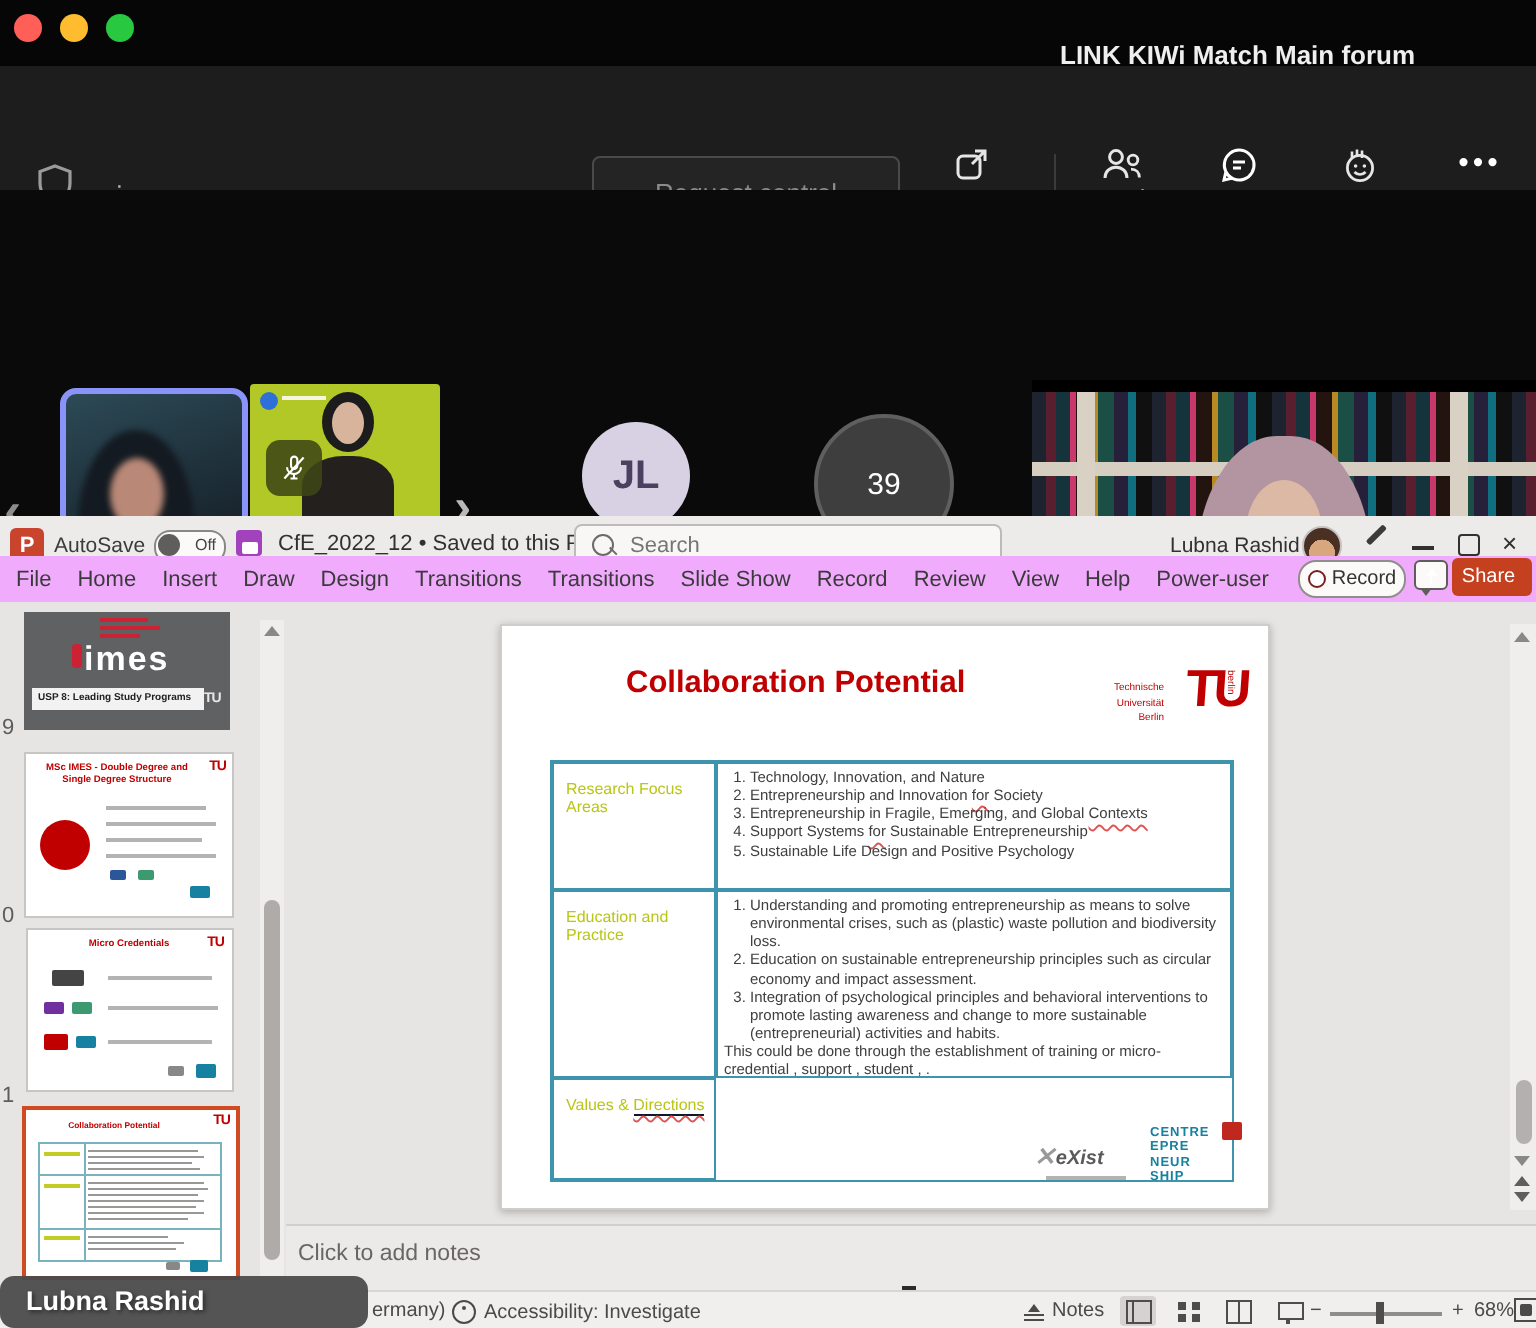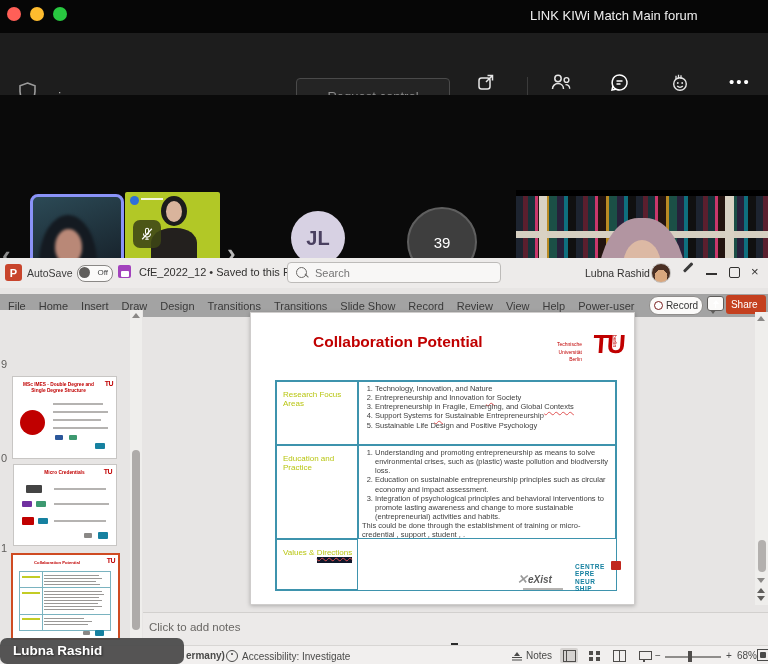--- a/index.html
+++ b/index.html
@@ -4,21 +4,21 @@
 <style>
   html,body{margin:0;padding:0;background:#222;}
   #app{position:relative;width:768px;height:664px;overflow:hidden;
        font-family:"Liberation Sans",sans-serif;background:#0a0a0a;}
   .abs{position:absolute;}
 
   
   .t-titlebar{left:0;top:0;width:768px;height:33px;background:#060606;}
   .tl{position:absolute;top:7px;width:14px;height:14px;border-radius:50%;}
   .tl.r{left:7px;background:#ff5f57;} .tl.y{left:30px;background:#febc2e;} .tl.g{left:53px;background:#28c840;}
-  .t-title{position:absolute;left:530px;top:8px;color:#efefef;font-size:13px;font-weight:400;}
+  .t-title{position:absolute;left:530px;top:20px;color:#efefef;font-size:13px;font-weight:700;}
 
   .t-toolbar{left:0;top:33px;width:768px;height:62px;background:#1d1d1d;}
   .t-timer{position:absolute;left:48px;top:55px;color:#b5b5b5;font-size:12px;letter-spacing:1px;}
   .shield{position:absolute;left:18px;top:49px;}
   .req-btn{position:absolute;left:296px;top:45px;width:152px;height:35px;background:#242424;
            border:1px solid #4a4a4a;border-radius:4px;color:#8c8c8c;font-size:13px;
            display:flex;align-items:center;justify-content:center;}
   .t-tab{position:absolute;top:40px;display:flex;flex-direction:column;align-items:center;gap:3px;color:#e6e6e6;}
   .t-tab .lbl{font-size:11.5px;}
   .tab-popout{left:458px;width:56px;}
@@ -90,21 +90,21 @@
   .mag::after{content:"";position:absolute;left:7px;top:7px;width:5px;height:1.4px;background:#6d6b69;transform:rotate(45deg);}
   .tb-user{position:absolute;left:585px;top:9px;font-size:10.5px;color:#323130;}
   .tb-avatar{position:absolute;left:651px;top:5px;width:18px;height:18px;border-radius:50%;
              background:radial-gradient(circle at 50% 68%,#d9a77e 0 42%,#4a2f23 43%);border:1px solid #c5c3c1;}
   .penicon{position:absolute;left:682px;top:8px;width:12px;height:2.5px;background:#3b3b3b;transform:rotate(-45deg);border-radius:1px;}
   .penicon::after{content:"";position:absolute;left:-3px;top:-0.2px;border-left:3px solid transparent;border-right:3px solid #3b3b3b;display:none;}
   .winmin{position:absolute;left:706px;top:15px;width:11px;height:1.6px;background:#323130;}
   .winres{position:absolute;left:729px;top:9px;width:9px;height:9px;border:1.4px solid #323130;border-radius:2px;}
   .winclose{position:absolute;left:751px;top:6px;font-size:13px;color:#323130;}
 
-  .p-menubar{position:absolute;left:0;top:36px;width:768px;height:23px;background:#a3a3a3;}
+  .p-menubar{position:absolute;left:0;top:20px;width:768px;height:23px;background:#f0abfc;}
   .menus{position:absolute;left:8px;top:0;height:23px;display:flex;gap:13px;align-items:center;font-size:11px;color:#3a3a3a;}
   .rec-pill{position:absolute;left:649px;top:2px;width:52px;height:17px;border:1px solid #908e8c;border-radius:9px;
             background:#fbfaf9;display:flex;align-items:center;justify-content:center;gap:3px;font-size:10px;color:#333;}
   .recdot{width:7px;height:7px;border-radius:50%;border:1.6px solid #7a1f1f;background:#fff;flex:0 0 auto;}
   .cmt-btn{position:absolute;left:707px;top:2px;width:15px;height:13px;border:1.3px solid #5f5d5b;border-radius:3px;background:#fbfaf9;}
   .cmt-btn::after{content:"";position:absolute;left:2px;bottom:-4px;border-left:3px solid transparent;border-right:3px solid transparent;border-top:4px solid #5f5d5b;}
   .share-btn{position:absolute;left:726px;top:1px;width:40px;height:19px;background:#c4401f;border-radius:3px;color:#fff;
              font-size:10px;display:flex;align-items:center;justify-content:center;gap:19px;}
   .share-arrow{width:7px;height:7px;position:relative;}
   .share-arrow::before{content:"";position:absolute;left:3px;top:1px;width:1.5px;height:6px;background:#fff;}
@@ -152,21 +152,21 @@
   .s-table{position:absolute;left:24px;top:67px;width:342px;border:1px solid #3e93ad;border-collapse:collapse;
            display:grid;grid-template-columns:82px 1fr;box-sizing:border-box;}
   .cell{border:0.5px solid #3e93ad;box-sizing:border-box;overflow:hidden;}
   .lblcell{color:#b9c614;font-size:8px;padding:8px 2px 0 6px;}
   .ctcell{color:#3f3f3f;font-size:7.5px;line-height:1.22;padding:2px 3px 1px 3px;}
   .ctcell ol{margin:0;padding-left:13px;}
   .ctcell li{margin:0;padding:0;}
   .r1{height:64px;} .r2{height:94px;} .r3{height:51px;}
   .sq{text-decoration-line:underline;text-decoration-style:wavy;text-decoration-color:#e05252;
       text-decoration-thickness:1px;text-underline-offset:2px;}
-  .dirlink{border-bottom:6px solid #0f172a;}
+  .dirlink{border-bottom:1px solid #0f172a;}
   .exist{position:absolute;left:266px;top:256px;width:48px;height:26px;}
   .exist .word{font-size:10px;font-weight:700;color:#5a5a5a;font-style:italic;}
   .exist .x{color:#9a9a9a;font-size:13px;}
   .exist .tag{width:40px;height:1.5px;background:#b5b3b1;margin-top:1px;margin-left:6px;}
   .centre{position:absolute;left:324px;top:250px;width:44px;color:#1681a0;font-weight:700;font-size:6.5px;
           line-height:1.15;letter-spacing:0.5px;}
   .centre .flag{position:absolute;right:-2px;top:-2px;width:10px;height:9px;background:#c0271d;border-radius:1px;}
 
   
   .escroll{position:absolute;left:755px;top:54px;width:13px;height:293px;background:#efeeec;}
@@ -176,21 +176,21 @@
   .escroll .nav2{border-top:5px solid #605e5c;top:284px;}
 
   
   .notes{position:absolute;left:143px;top:354px;width:625px;height:33px;background:#eceae9;border-top:1px solid #d2d0ce;}
   .notes-txt{position:absolute;left:6px;top:8px;font-size:11.5px;color:#696764;}
   .ibeam{position:absolute;left:450px;top:385px;width:9px;height:13px;}
   .ibeam::before{content:"";position:absolute;left:4px;top:1px;width:1.5px;height:11px;background:#2b2b2b;}
   .ibeam::after{content:"";position:absolute;left:1px;top:0;width:7px;height:1.5px;background:#2b2b2b;box-shadow:0 11px 0 #2b2b2b;}
   .statusbar{position:absolute;left:0;top:387px;width:768px;height:19px;background:#f1efee;border-top:1px solid #d8d6d4;
              font-size:10px;color:#4a4a49;}
-  .st-left1{position:absolute;left:186px;top:4px;font-weight:bold;}
+  .st-left1{position:absolute;left:186px;top:4px;}
   .st-acc{position:absolute;left:226px;top:4px;display:flex;gap:4px;align-items:flex-end;}
   .acc-ic{width:10px;height:10px;border:1.2px solid #4a4a49;border-radius:50%;position:relative;}
   .acc-ic::after{content:"";position:absolute;left:3.5px;top:2px;width:2px;height:2px;background:#4a4a49;border-radius:50%;}
   .st-notes{position:absolute;left:512px;top:4px;display:flex;gap:4px;align-items:center;}
   .notes-ic{width:10px;height:8px;position:relative;}
   .notes-ic::before{content:"";position:absolute;left:2px;top:0;border-left:3px solid transparent;border-right:3px solid transparent;border-bottom:4px solid #4a4a49;}
   .notes-ic::after{content:"";position:absolute;left:0;top:5px;width:10px;height:1.3px;background:#4a4a49;box-shadow:0 2.5px 0 #4a4a49;}
   .vico{position:absolute;top:2px;width:18px;height:15px;border-radius:2px;display:flex;align-items:center;justify-content:center;}
   .vico.sel{background:#d5d2d0;}
   .vg{width:11px;height:10px;border:1.2px solid #4f4d4b;position:relative;}
@@ -405,20 +405,29 @@
       </div>
       <div class="cmt-btn"></div>
       <div class="share-btn">
         <span class="share-arrow"></span>
         <span>Share</span>
         <span class="share-car">▾</span>
       </div>
     </div>
 
     <div class="panel">
+      <div class="thumb th8">
+        <div class="redbar" style="top:3px;width:24px;"></div>
+        <div class="redbar" style="top:7px;width:30px;"></div>
+        <div class="redbar" style="top:11px;width:20px;"></div>
+        <div class="imes-dot"></div>
+        <div class="imes-txt">imes</div>
+        <div class="th8cap">USP 8: Leading Study Programs</div>
+        <div class="tu-mini" style="left:90px;top:40px;color:#e8e8e8;">TU</div>
+      </div>
 
       <div class="thumb-num" style="top:48px;">9</div>
       <div class="thumb th9">
         <div class="th-title">MSc IMES - Double Degree and Single Degree Structure</div>
         <div class="tu-mini" style="right:3px;top:3px;">TU</div>
         <div class="redcirc"></div>
         <div class="mline" style="left:40px;top:26px;width:50px;"></div>
         <div class="mline" style="left:40px;top:34px;width:55px;"></div>
         <div class="mline" style="left:40px;top:42px;width:48px;"></div>
         <div class="mline" style="left:40px;top:50px;width:55px;"></div>

